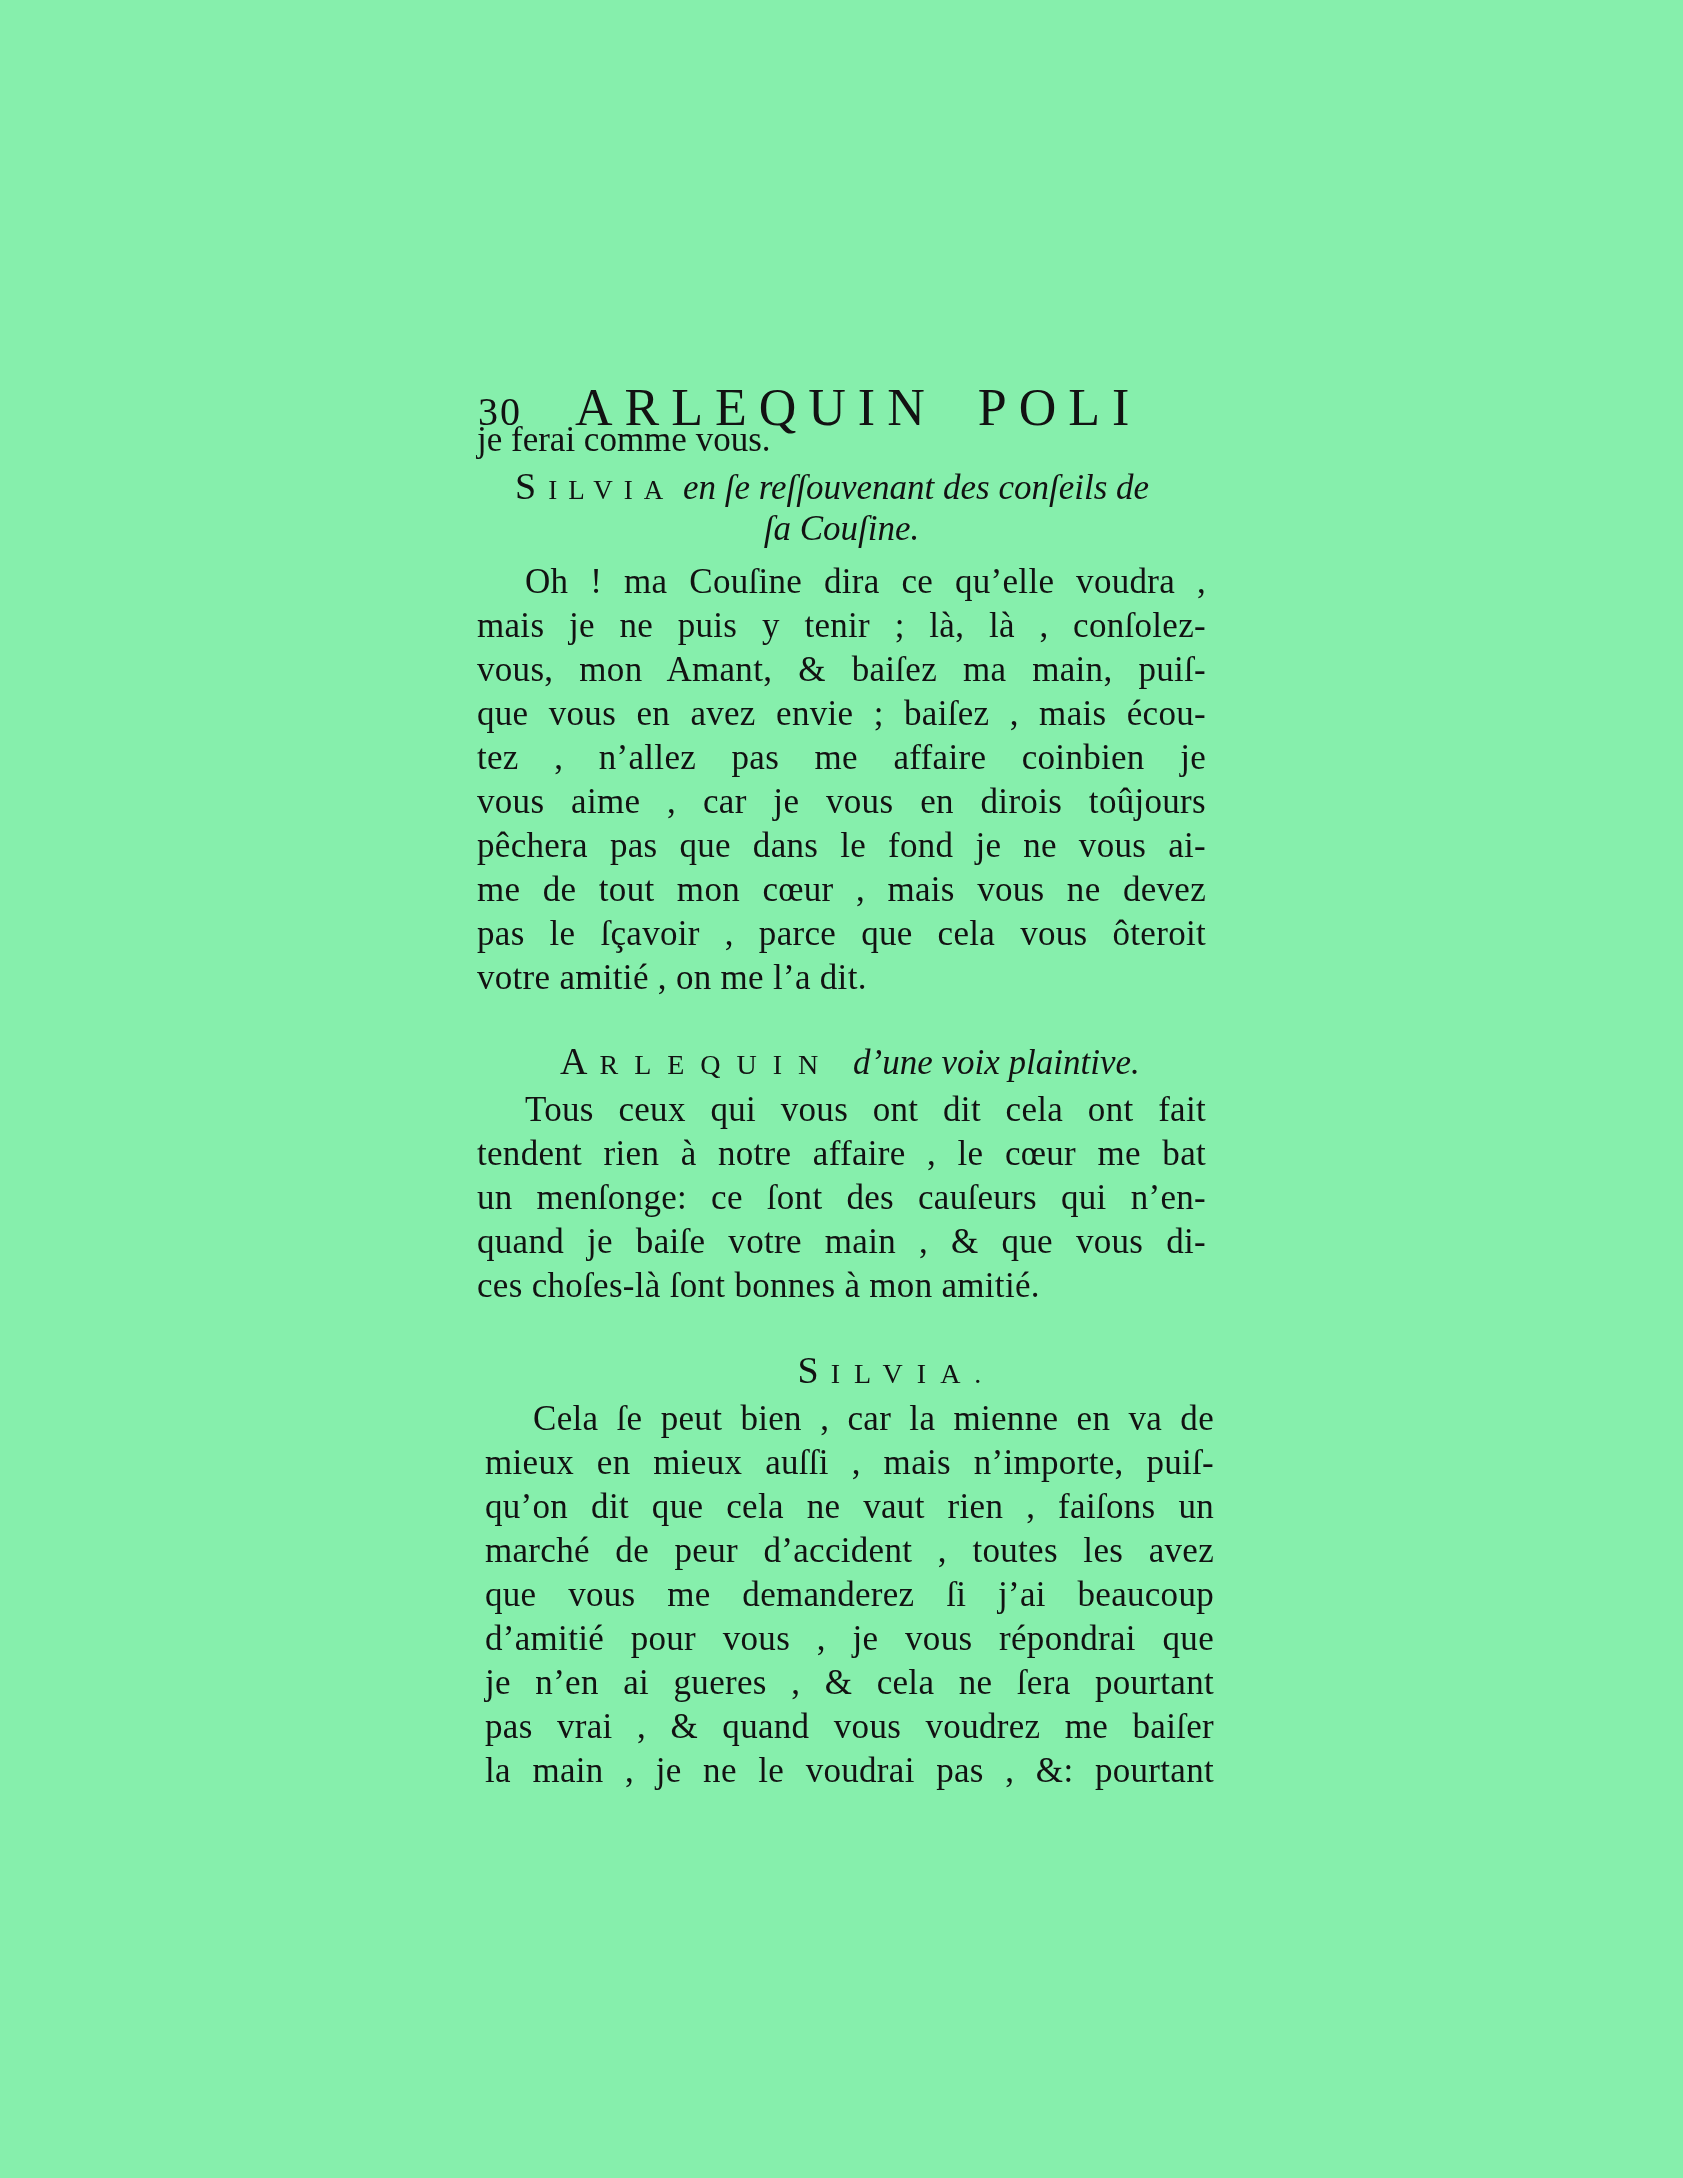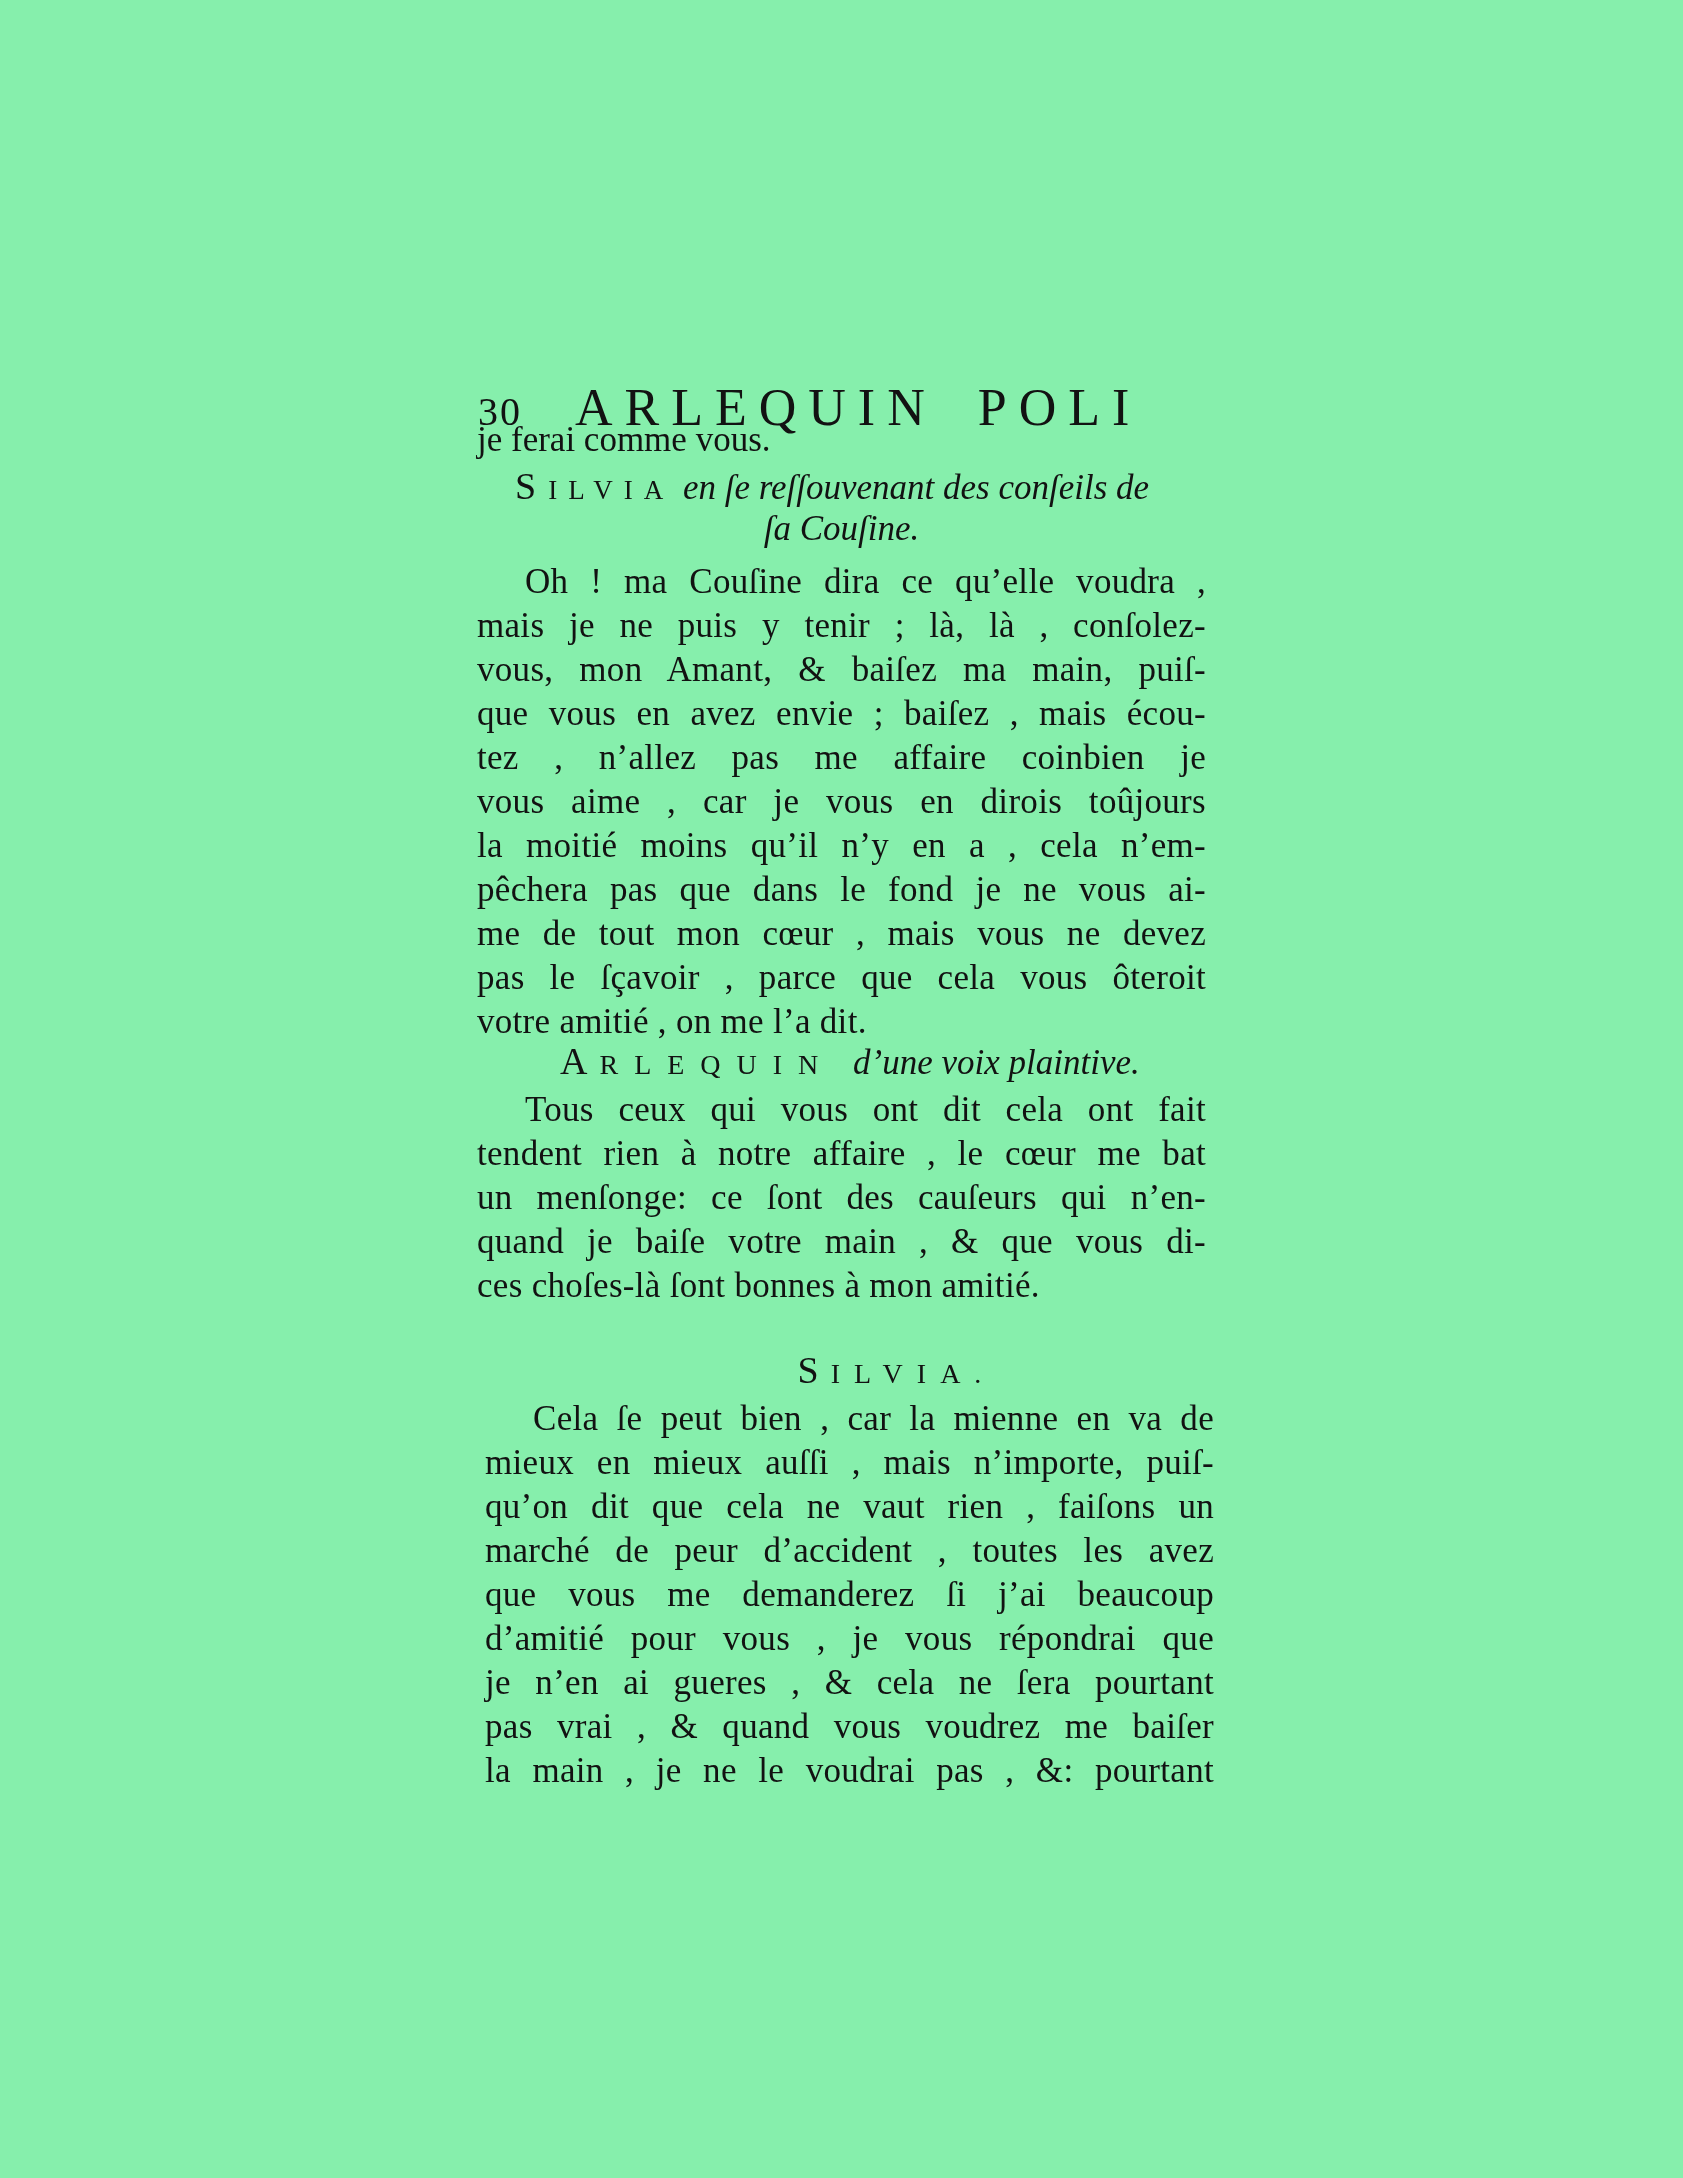--- a/index.html
+++ b/index.html
@@ -72,21 +72,20 @@
   </div>
   <div class="stage2 ital">ſa Couſine.</div>
 
   <div class="tblock" style="top:560px">
     <div class="tline indent">Oh ! ma Couſine dira ce qu’elle voudra ,</div>
     <div class="tline">mais je ne puis y tenir ; là, là , conſolez-</div>
     <div class="tline">vous, mon Amant, &amp; baiſez ma main, puiſ-</div>
     <div class="tline">que vous en avez envie ; baiſez , mais écou-</div>
     <div class="tline">tez , n’allez pas me affaire coinbien je</div>
     <div class="tline">vous aime , car je vous en dirois toûjours</div>
-    <div class="tline">la moitié moins qu’il n’y en a , cela n’em-</div>
     <div class="tline">pêchera pas que dans le fond je ne vous ai-</div>
     <div class="tline">me de tout mon cœur , mais vous ne devez</div>
     <div class="tline">pas le ſçavoir , parce que cela vous ôteroit</div>
     <div class="tline noj">votre amitié , on me l’a dit.</div>
   </div>
 
   <div class="heading heading-arlequin">
     <span class="speaker">ARLEQUIN</span>
     <span class="ital">d’une voix plaintive.</span>
   </div>

